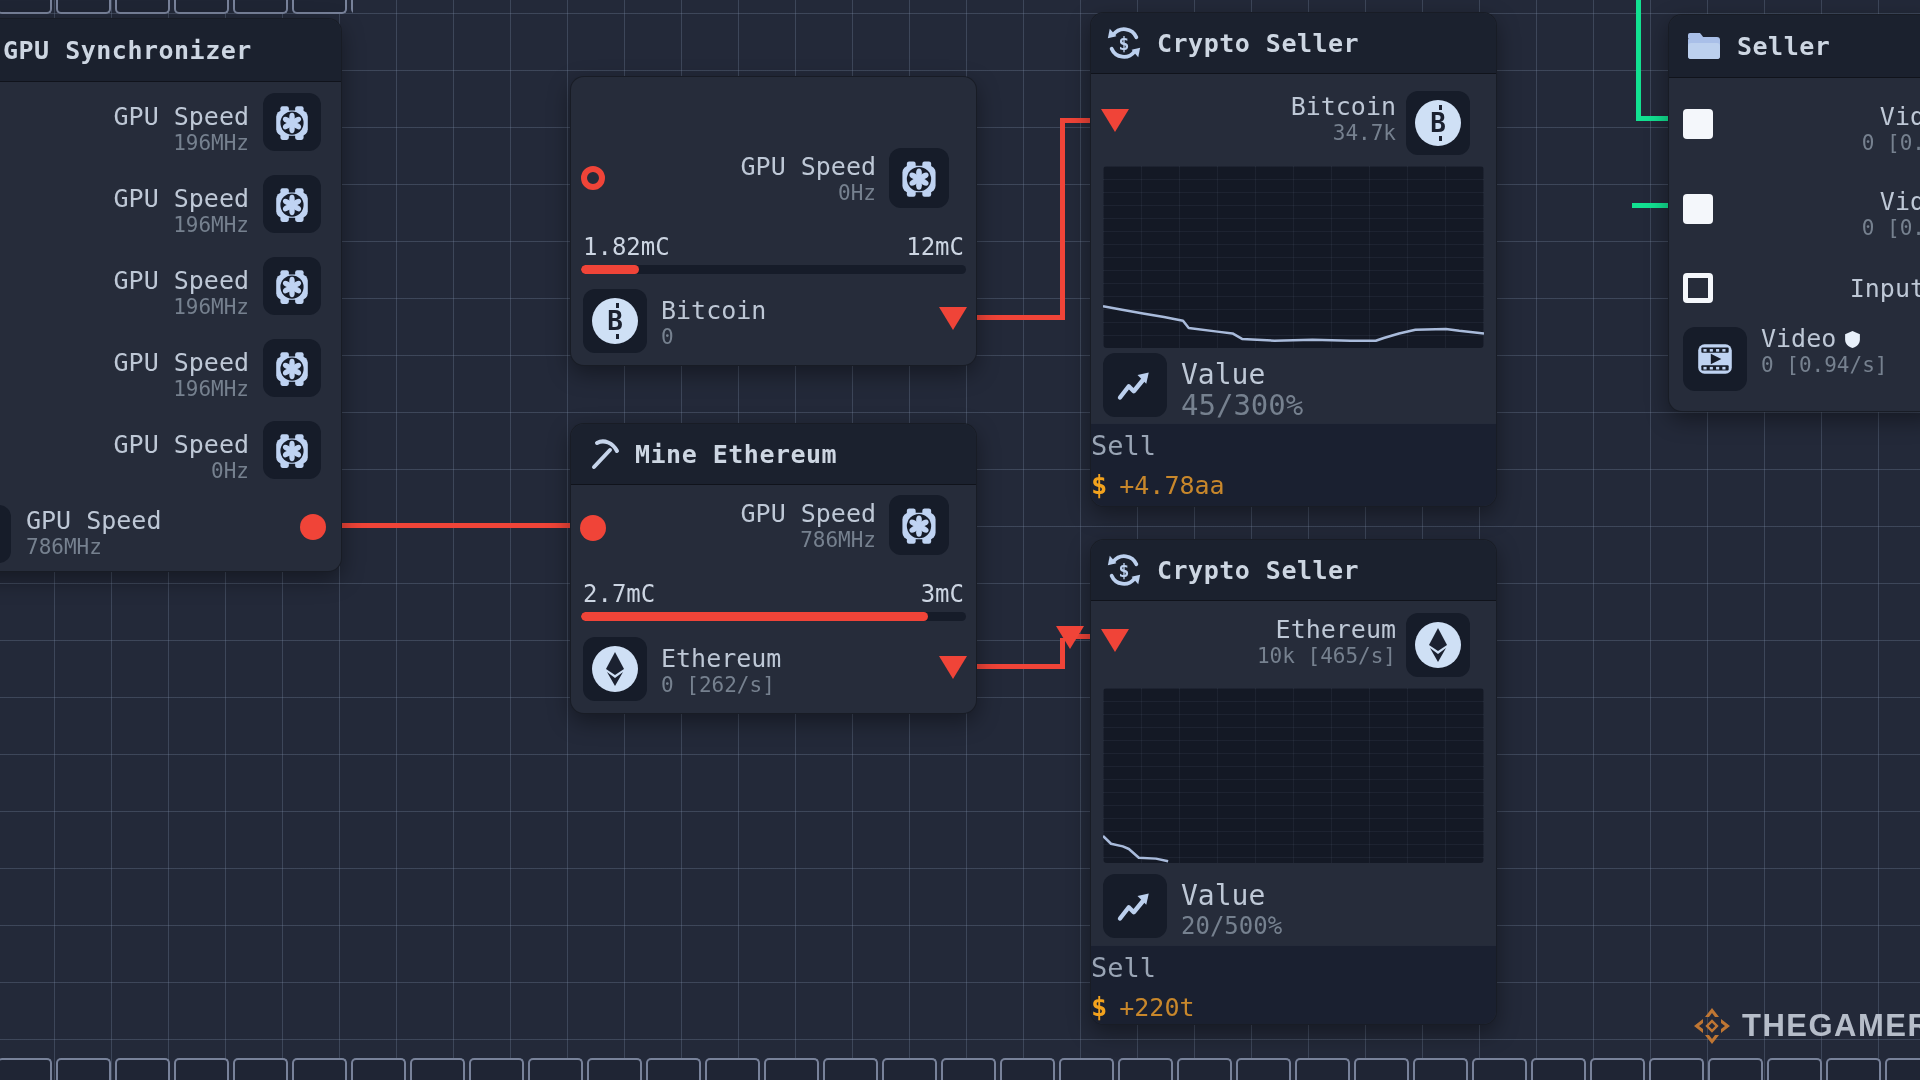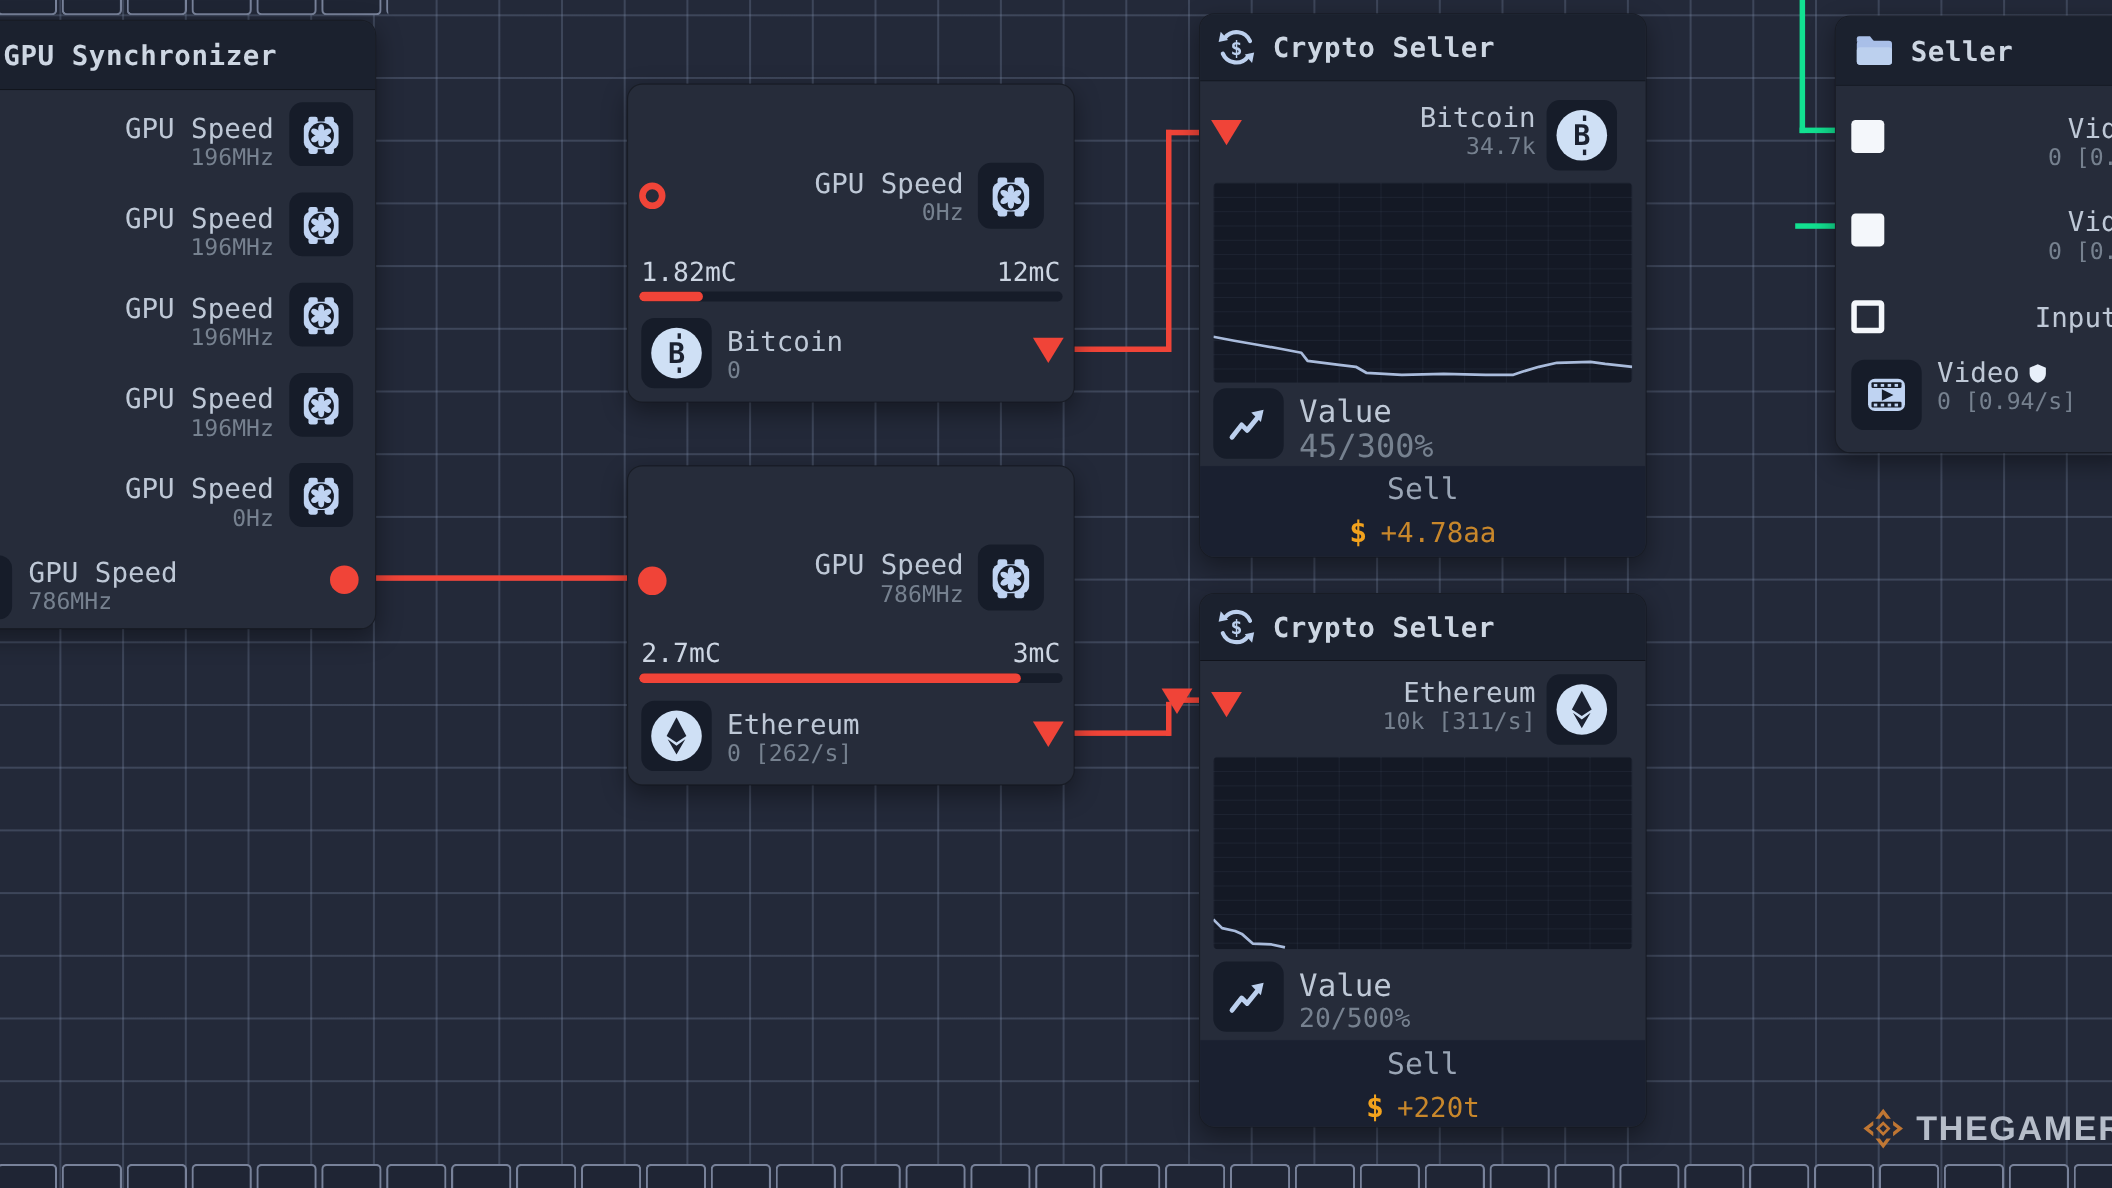--- a/index.html
+++ b/index.html
@@ -46,21 +46,21 @@
     position:absolute;background:#141925;border-radius:4px;overflow:hidden;
     background-image:
       linear-gradient(rgba(150,170,210,.07) 1px, transparent 1px),
       linear-gradient(90deg, rgba(150,170,210,.07) 1px, transparent 1px);
     background-size:38px 13px;
   }
   .chart svg{position:absolute;inset:0;width:100%;height:100%;}
   .footer{
     position:absolute;left:0;right:0;bottom:0;background:#1a2030;
     border-radius:0 0 13px 13px;border-top:1px solid rgba(255,255,255,.05);
-    display:flex;flex-direction:column;align-items:center;
+    display:flex;flex-direction:column;
   }
   .sell-lbl{color:#9aa5b5;font-size:27px;}
   .sell-amt{font-size:25px;margin-top:8px;display:flex;gap:12px;align-items:baseline;}
   .cur{color:#f2a21d;font-weight:bold;font-size:27px;}
   .amt{color:#c8872b;}
   .sq{position:absolute;width:30px;height:30px;background:#f4f7fb;border-radius:4px;z-index:12;}
   .sq-open{position:absolute;width:20px;height:20px;background:#262c3a;border:5px solid #f4f7fb;border-radius:4px;z-index:12;}
   .tile{background:#1f2534;border:2px solid #78829a;}
   .tile-b{height:24px;border-bottom:none;border-radius:5px 5px 0 0;}
   .tile-t{height:12px;border-top:none;border-radius:0 0 5px 5px;}
@@ -195,20 +195,27 @@
     </div>
     <div class="rowtext l" style="left:90px;top:220px;">
       <span class="lbl">Bitcoin</span>
       <span class="val">0</span>
     </div>
     <div class="tri" style="left:368px;top:230px;"></div>
     <div class="ring" style="left:10px;top:89px;width:12px;height:12px;"></div>
   </div>
 
   <div class="node" style="left:570px;top:423px;width:405px;height:289px;">
+    <div class="node-header" style="height:60px;padding-left:16px;">
+      <svg width="34" height="34" viewBox="0 0 34 34">
+        <path d="M7 30 L23 13" stroke="#c6d4ea" stroke-width="4" stroke-linecap="round"></path>
+        <path d="M10 6 C17 2 26 6 30 14" stroke="#c6d4ea" stroke-width="4" fill="none" stroke-linecap="round"></path>
+      </svg>
+      <span class="node-title">Mine Ethereum</span>
+    </div>
     <div class="rowtext r" style="right:100px;top:76px;">
       <span class="lbl">GPU Speed</span>
       <span class="val">786MHz</span>
     </div>
     <div class="chip" style="right:27px;top:71px;width:60px;height:60px;">
       <svg width="42" height="42" viewBox="0 0 38 38">
           <use href="#fanref"></use>
         </svg>
     </div>
     <span class="ptxt-l" style="left:12px;top:156px;">2.7mC</span>
@@ -288,21 +295,21 @@
         <path d="M33 14 A14 14 0 0 0 9 11" stroke="#bcd0ee" stroke-width="4" fill="none" stroke-linecap="round"></path>
         <polygon points="5,5 12,13 3,15" fill="#bcd0ee"></polygon>
         <path d="M7 26 A14 14 0 0 0 31 29" stroke="#bcd0ee" stroke-width="4" fill="none" stroke-linecap="round"></path>
         <polygon points="35,35 28,27 37,25" fill="#bcd0ee"></polygon>
         <text x="20" y="27" text-anchor="middle" font-family="DejaVu Sans Mono, monospace" font-weight="bold" font-size="19" fill="#bcd0ee">$</text>
       </svg>
       <span class="node-title">Crypto Seller</span>
     </div>
     <div class="rowtext r" style="right:100px;top:76px;">
       <span class="lbl">Ethereum</span>
-      <span class="val">10k [311/s]</span>
+      <span class="val">10k [465/s]</span>
     </div>
     <div class="chip" style="right:26px;top:73px;width:64px;height:64px;">
       <svg width="48" height="48" viewBox="0 0 48 48">
         <circle cx="24" cy="24" r="23" fill="#cfe0f5"></circle>
         <polygon points="24,7 33,24 24,30 15,24" fill="#1b2130"></polygon>
         <polygon points="24,41 16,27 24,33 32,27" fill="#1b2130"></polygon>
       </svg>
     </div>
     <div class="tri" style="left:10px;top:89px;"></div>
 

